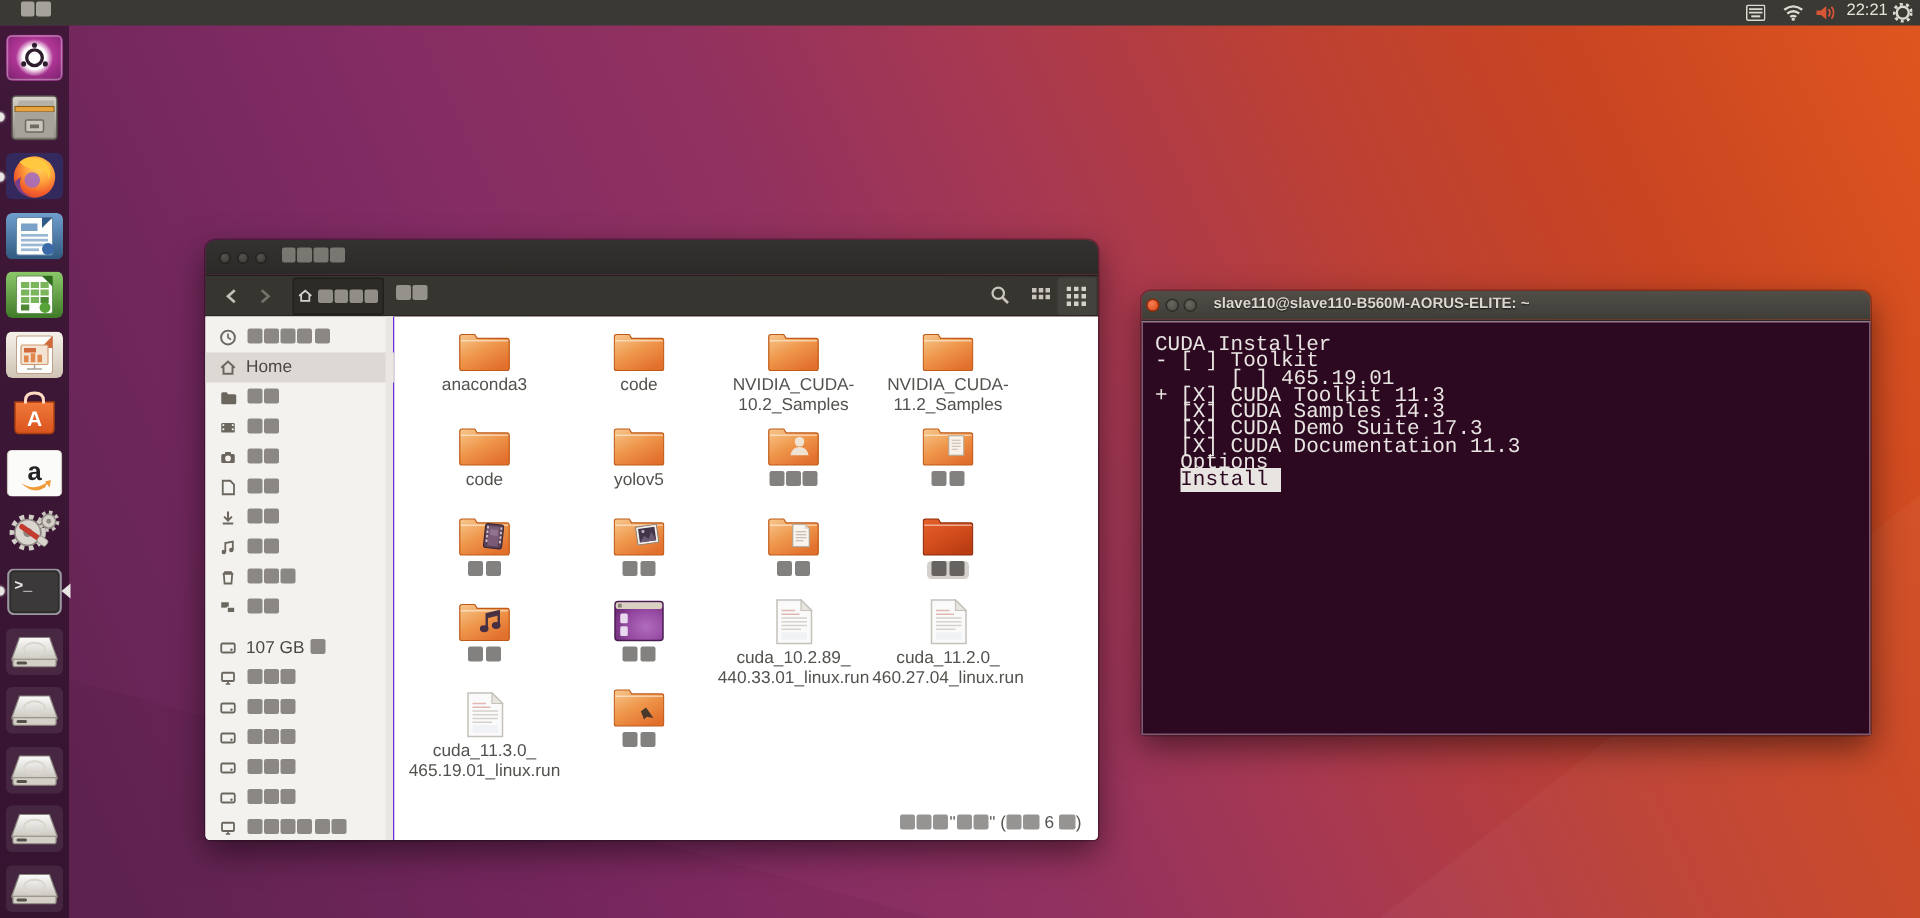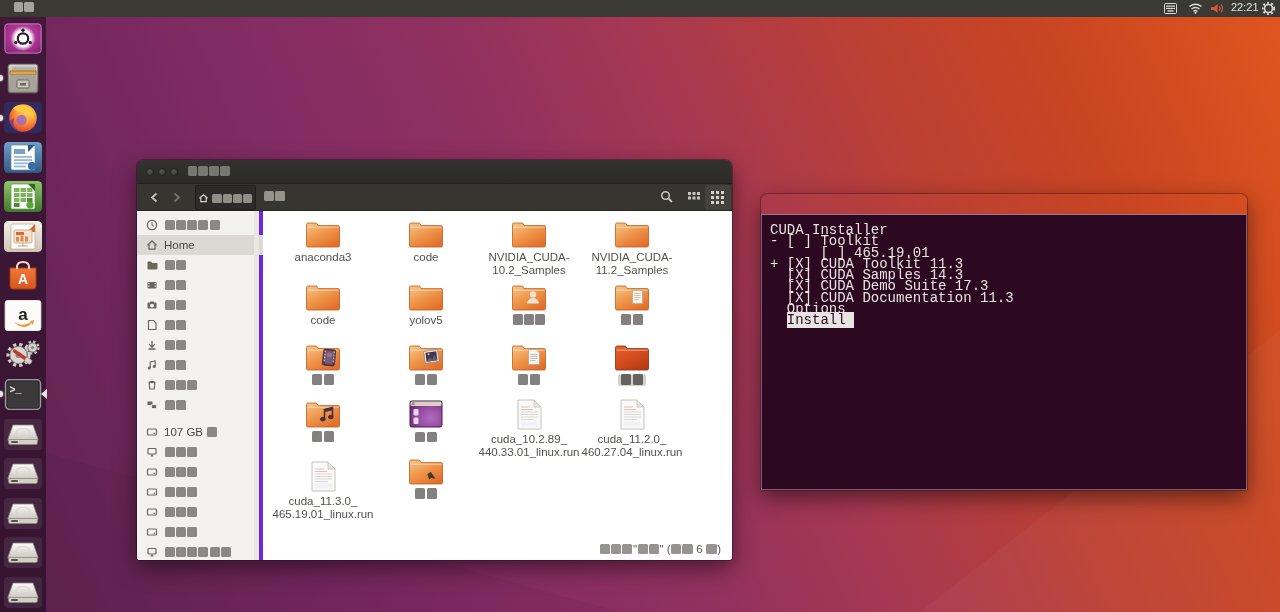--- a/index.html
+++ b/index.html
@@ -22,21 +22,21 @@
 
 #files {position:absolute;left:137px;top:160px;width:595px;height:400px;border-radius:7px 7px 3px 3px;box-shadow:0 0 0 1px rgba(20,10,18,0.35),0 8px 22px rgba(0,0,0,0.5);z-index:10}
 #ftitle {position:absolute;left:0;top:0;width:100%;height:24px;background:linear-gradient(#343230,#2b2a27);border-radius:7px 7px 0 0;border-bottom:1px solid #201f1d}
 .wbtn {position:absolute;top:8px;width:8px;height:8px;border-radius:50%;background:radial-gradient(circle at 40% 35%,#56534d,#3a3834);border:1px solid #242320}
 #ftitle .t {position:absolute;left:50px;top:5px;color:#a8a49d;font-size:11px}
 #ftoolbar {position:absolute;left:0;top:24px;width:100%;height:27px;background:#373530;border-bottom:1px solid #26251f}
 #homebtn {position:absolute;left:58px;top:1px;width:61px;height:25px;background:#2d2b27;border:1px solid #221f1c;border-radius:2px;color:#cfcbc3;font-size:10.5px;line-height:24px;text-align:center;white-space:nowrap}
 #dltab {position:absolute;left:126px;top:6px;color:#cfcbc3;font-size:11.5px}
 .ticon {position:absolute;top:6px}
 #fbody {position:absolute;left:0;top:51px;width:100%;height:349px;background:#fff;border-radius:0 0 3px 3px}
-#sidebar {position:absolute;left:0;top:0;width:126px;height:100%;background:#f4f2ef;border-right:4px solid #6d28d9;border-radius:0 0 0 3px}
+#sidebar {position:absolute;left:0;top:0;width:126px;height:100%;background:#f4f2ef;border-right:1px solid #6d28d9;border-radius:0 0 0 3px}
 .srow {position:absolute;left:0;width:126px;height:20px;color:#4a4742;font-size:11.5px;line-height:20px}
 .srow svg {position:absolute;left:9px;top:4px}
 .srow span {position:absolute;left:27px;top:0;white-space:nowrap}
 .srow.sel {background:#dcd8d3}
 #main {position:absolute;left:127px;top:0;right:0;bottom:0;overflow:hidden}
 .gitem {position:absolute;width:100px;text-align:center}
 .gic {display:flex;align-items:flex-end;justify-content:center}
 .fsvg {display:inline-block}
 .glabel {position:absolute;left:-25px;width:150px;font-size:11.5px;line-height:13px;color:#53514d}
 .glabel.sel {color:#3a3836}
@@ -833,17 +833,23 @@
               </svg>
             </div>
             <div class="glabel" style="top:30px"><i class="c d"></i><i class="c d"></i></div>
           </div>
    <div id="status"><i class="c"></i><i class="c"></i><i class="c"></i>"<i class="c"></i><i class="c"></i>" (<i class="c"></i><i class="c"></i> 6 <i class="c"></i>)</div>
   </div>
  </div>
 </div>
 
 <div id="term">
+ <div id="ttitle">
+  <div class="tbtn" style="left:3px;background:radial-gradient(circle at 40% 35%,#f57e54,#d94612);border:1px solid #8c2c0c"></div>
+  <div class="tbtn" style="left:16px;background:radial-gradient(circle at 40% 35%,#6a675f,#4a4842);border:1px solid #2e2d29"></div>
+  <div class="tbtn" style="left:28px;background:radial-gradient(circle at 40% 35%,#6a675f,#4a4842);border:1px solid #2e2d29"></div>
+  <span class="t" style="left:48px">slave110@slave110-B560M-AORUS-ELITE: ~</span>
+ </div>
  <div id="tbody">
   <div id="tcontent"><div>CUDA Installer</div><div>- [ ] Toolkit</div><div>      [ ] 465.19.01</div><div>+ [X] CUDA Toolkit 11.3</div><div>  [X] CUDA Samples 14.3</div><div>  [X] CUDA Demo Suite 17.3</div><div>  [X] CUDA Documentation 11.3</div><div>  Options</div><div>  <span class="inv">Install </span></div></div>
  </div>
 </div>
 
 </div>
 </body></html>

